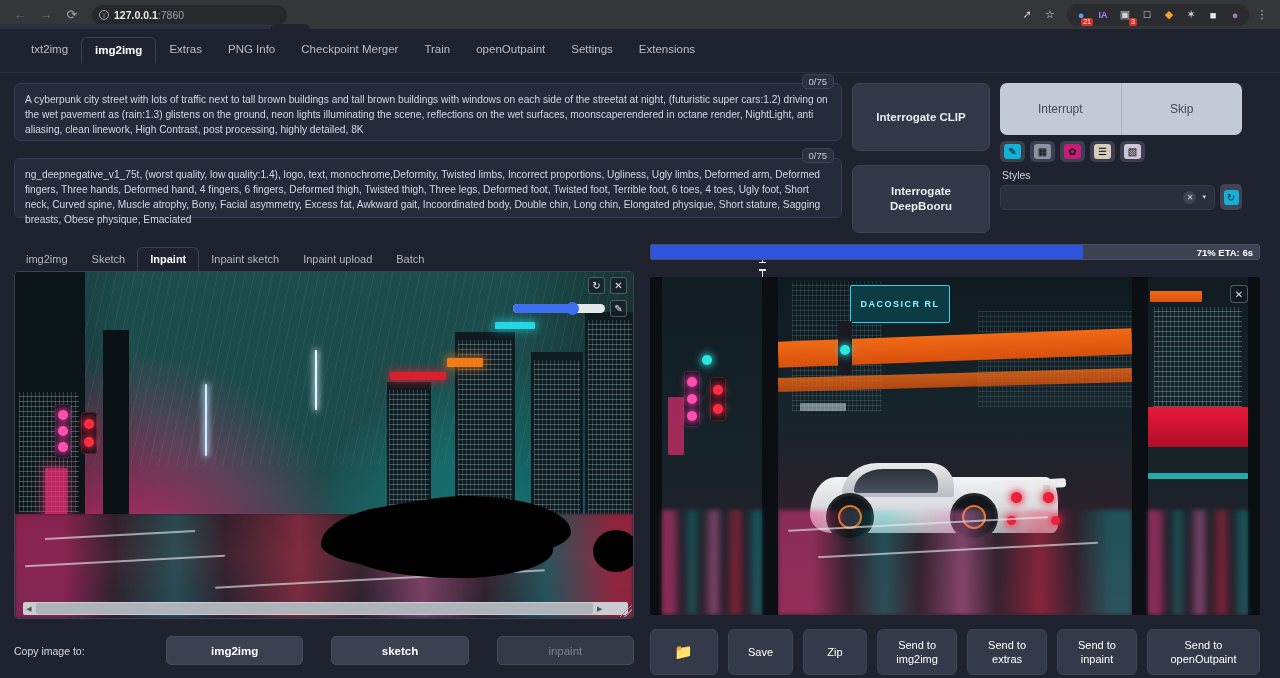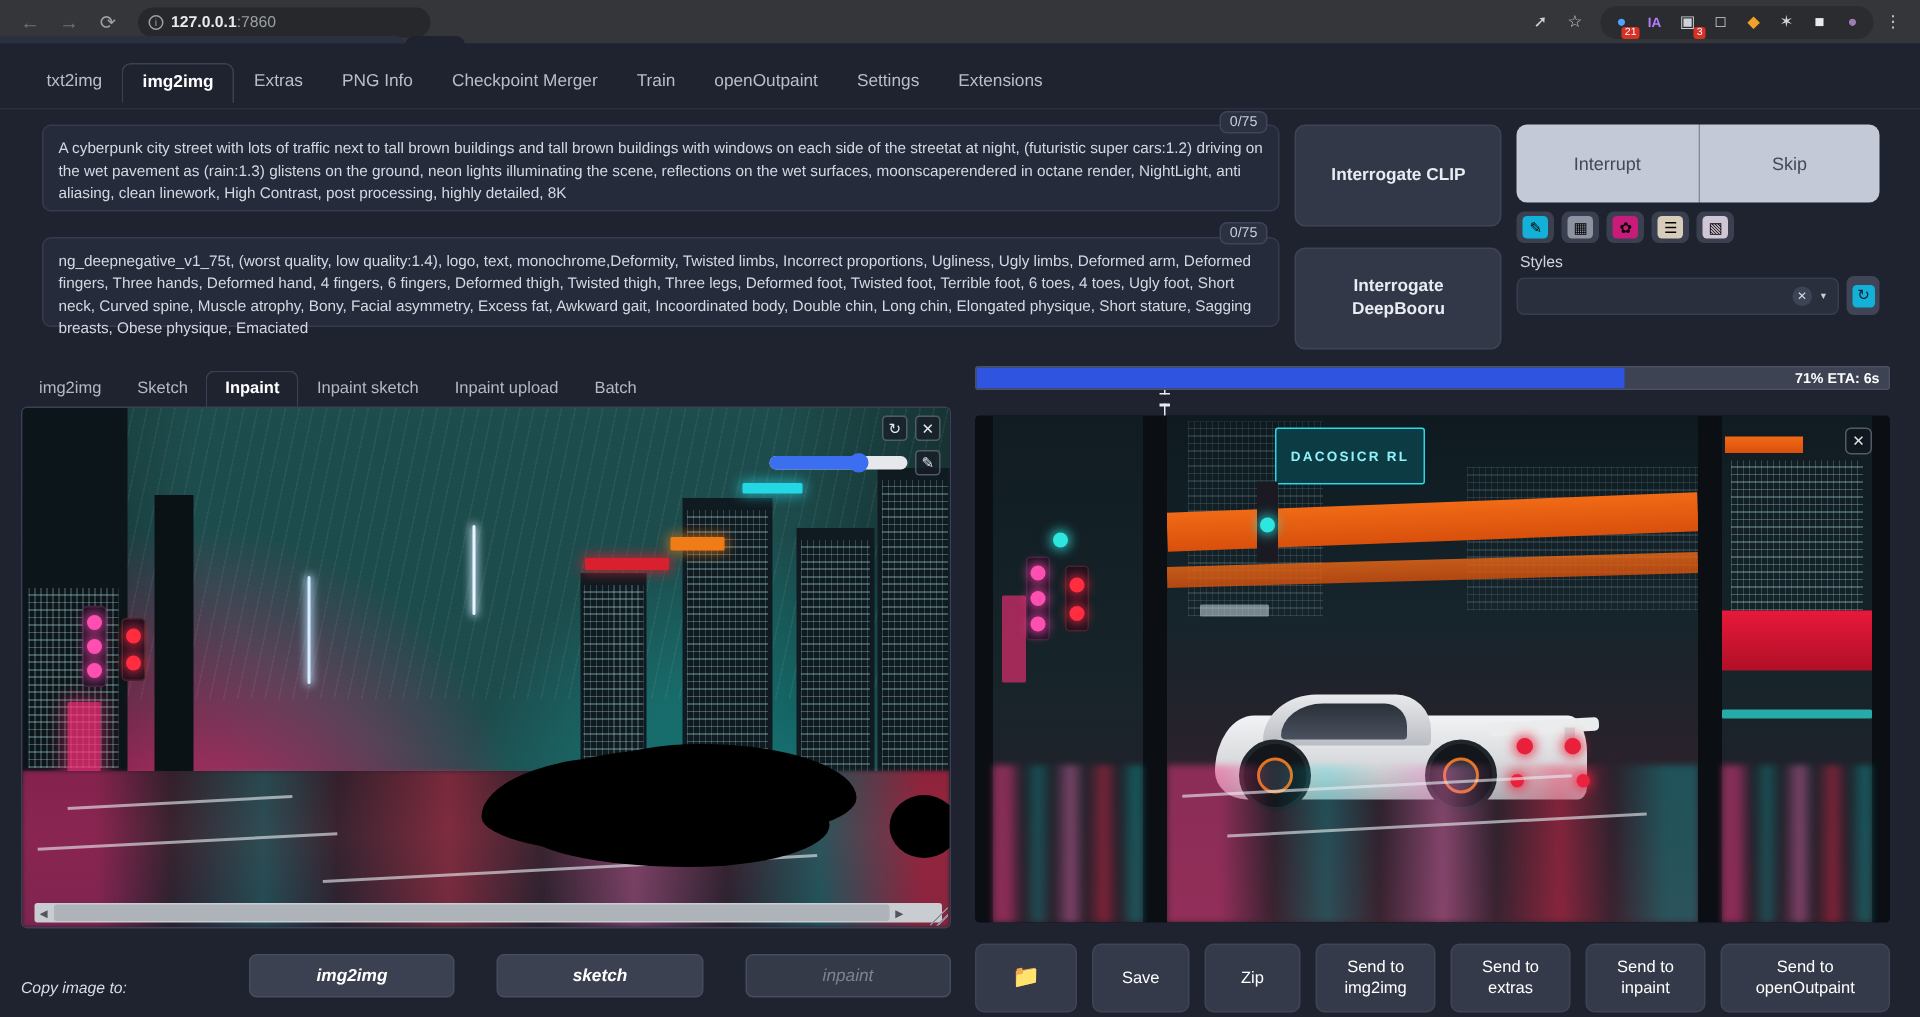--- a/index.html
+++ b/index.html
@@ -56,36 +56,36 @@
   }
   .ghost-tab2 {
     position: absolute; left: 0px; top: 24px; width: 270px; height: 6px;
     background: #2b3040; border-radius: 0 6px 0 0;
   }
 
   
   .app { position: relative; height: 649px; background: #1f2330; }
 
   .tabs-row {
-    display: flex; align-items: center; gap: 0px;
+    display: flex; align-items: flex-start; gap: 0px;
     padding: 8px 18px 0 18px; height: 44px;
     border-bottom: 1px solid #2b3040;
   }
   .tab {
     font-size: 11.5px; color: #b9bec9; padding: 6px 13px 7px 13px;
     border-radius: 6px 6px 0 0; white-space: nowrap; cursor: pointer;
   }
   .tab.active {
     color: #ffffff; font-weight: bold; background: #1f2330;
     border: 1px solid #3a4055; border-bottom: 1px solid #1f2330;
     margin-bottom: -1px;
   }
 
   
-  .prompt-zone { display: flex; padding: 10px 14px 0 14px; gap: 10px; margin-left: 14px; }
+  .prompt-zone { display: flex; padding: 10px 14px 0 14px; gap: 10px; }
   .prompt-col { width: 828px; position: relative; }
   .prompt-box {
     background: #262b3b; border: 1px solid #343b50; border-radius: 6px;
     color: #d4d8e2; font-size: 10.2px; line-height: 15px;
     padding: 8px 10px; position: relative;
   }
   .prompt-box.pos { height: 58px; }
   .prompt-box.neg { height: 60px; margin-top: 17px; }
   .token-counter {
     position: absolute; right: 8px; top: -9px; background: #2c3142;
@@ -265,21 +265,21 @@
     margin: 0 1px; max-width: 92%;
   }
   .resize-corner {
     position: absolute; right: 1px; bottom: 1px; width: 12px; height: 12px;
     z-index: 8;
     background-image: linear-gradient(135deg, transparent 46%, #8c919c 46%, #8c919c 54%, transparent 54%),
                       linear-gradient(135deg, transparent 66%, #8c919c 66%, #8c919c 74%, transparent 74%);
   }
 
   .copy-row {
-    display: flex; align-items: flex-end; gap: 28px; margin-top: 17px; font-style: italic;
+    display: flex; align-items: center; gap: 28px; margin-top: 17px;
   }
   .copy-label { color: #d8dce5; font-size: 10.5px; width: 124px; }
   .copy-btn {
     flex: 1 1 0; height: 29px; background: #3b4150; border: 1px solid #454c5e;
     border-radius: 5px; color: #ffffff; font-size: 11.5px; font-weight: bold;
     display: flex; align-items: center; justify-content: center; cursor: pointer;
   }
   .copy-btn.disabled { color: #7d8391; background: #343a48; font-weight: normal; }
 
   

